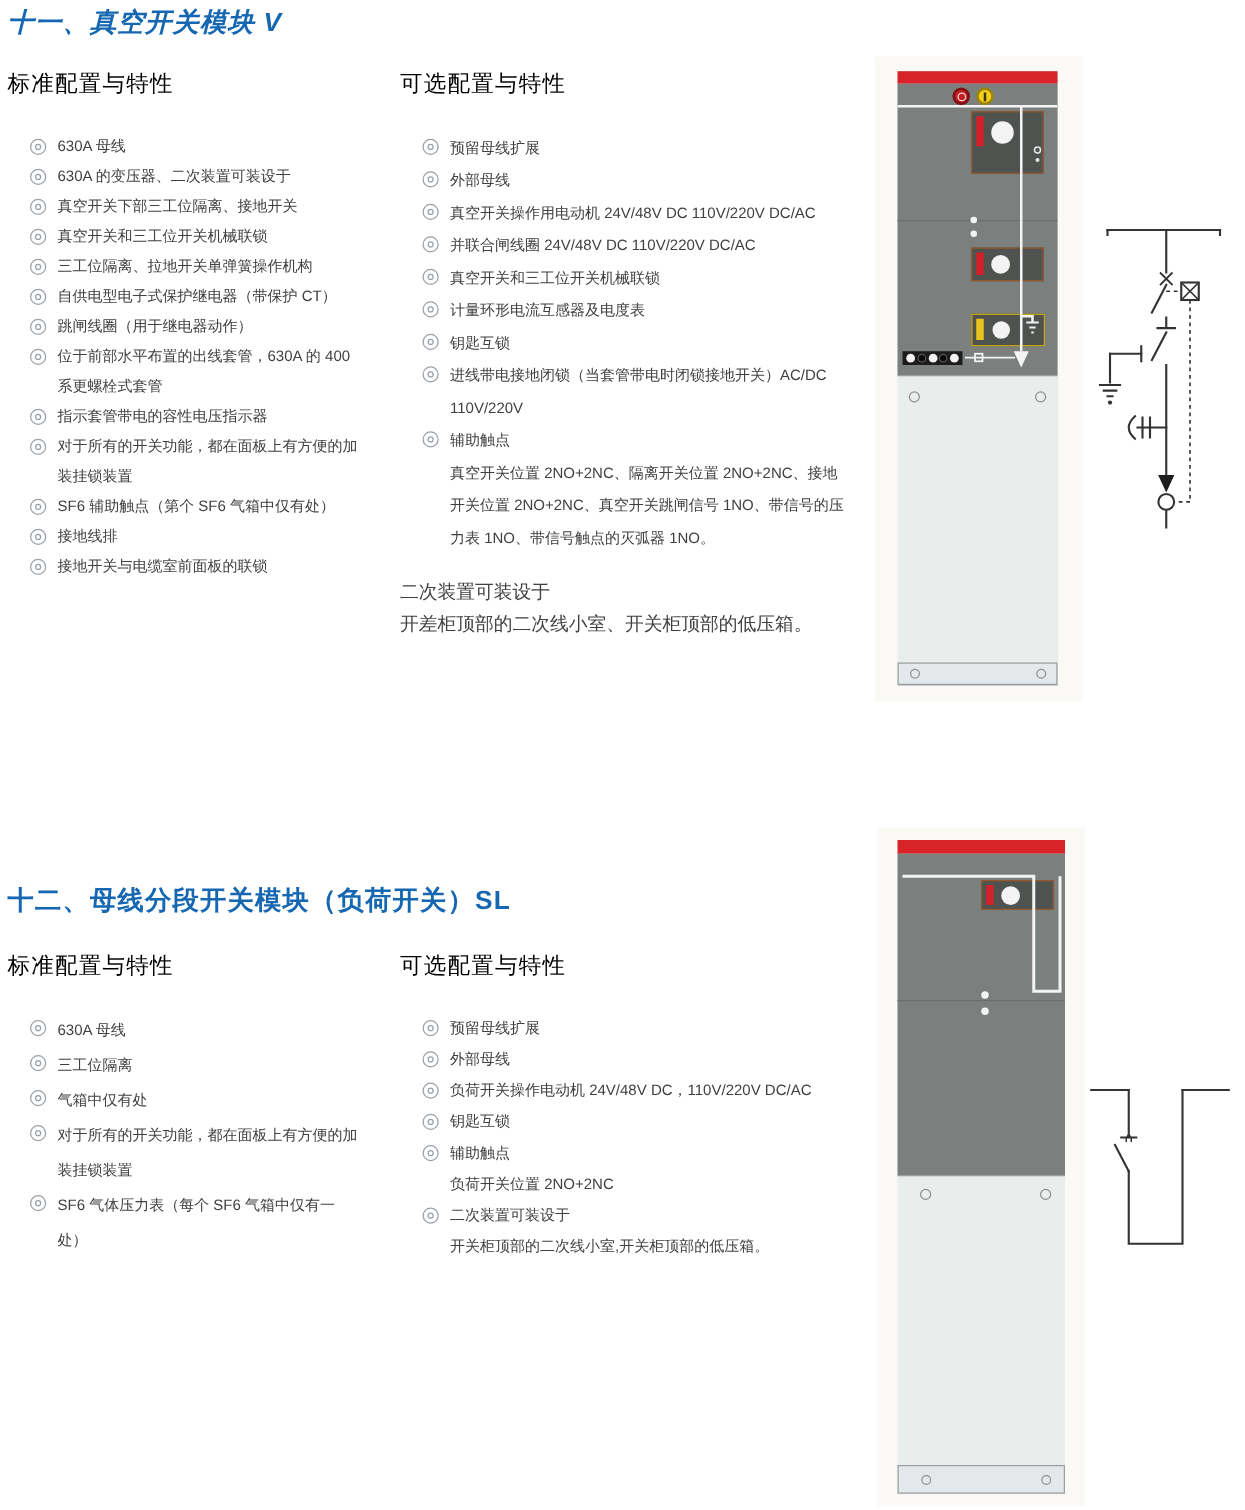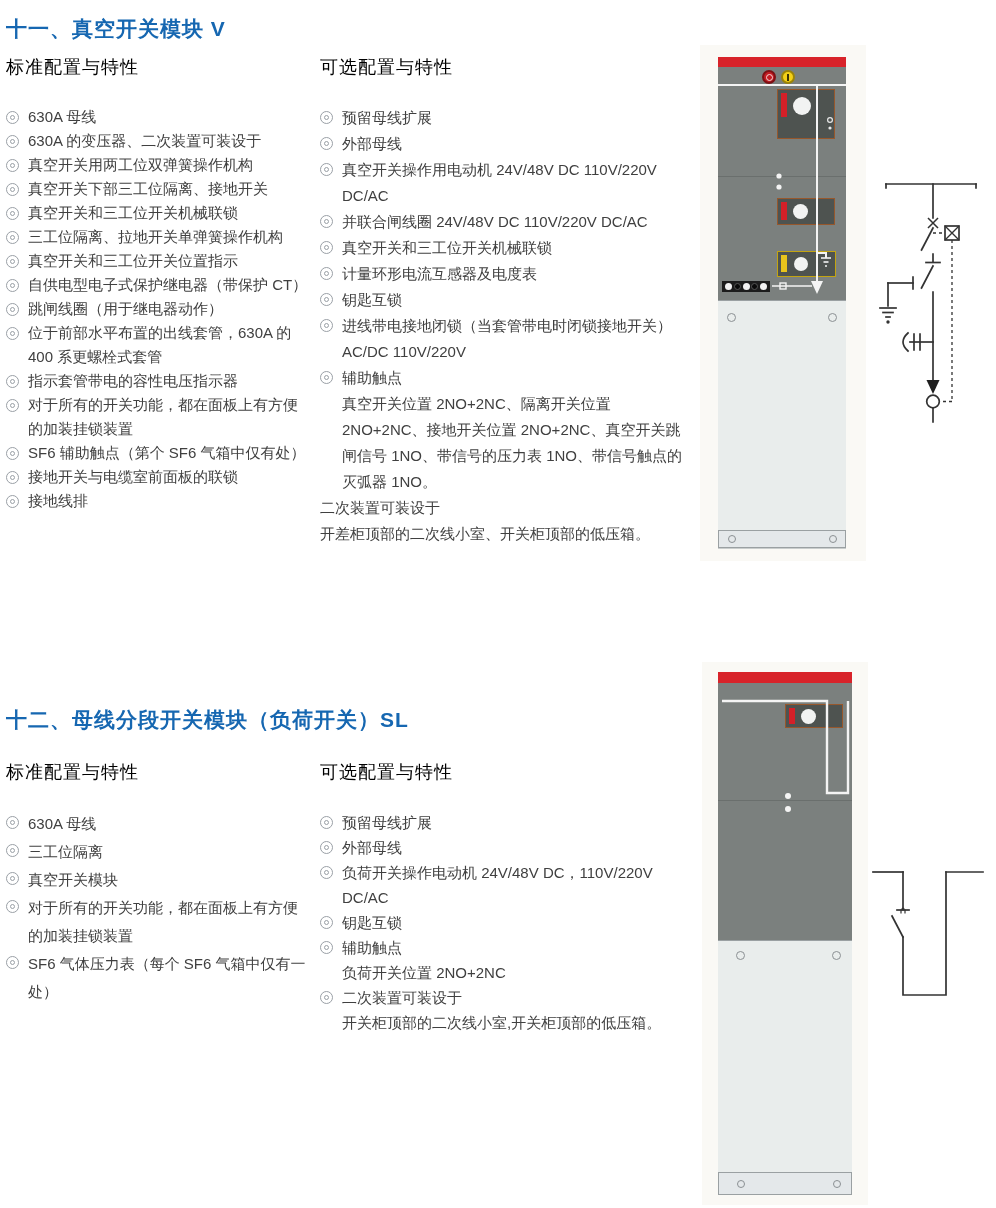--- a/index.html
+++ b/index.html
@@ -1,21 +1,21 @@
 <!DOCTYPE html>
 <html><head>
 <meta charset="utf-8">
 <style>
   html,body{margin:0;padding:0;background:#fff;}
   .page{position:relative;width:996px;height:1208px;background:#ffffff;overflow:hidden;
         font-family:"Liberation Sans","DejaVu Sans",sans-serif;color:#404040;}
   .sec-title{position:absolute;margin:0;font-size:21px;font-weight:bold;color:#1667b1;letter-spacing:1px;}
   .col{position:absolute;}
   .col-head{margin:0 0 26px 0;font-size:18px;font-weight:normal;color:#000000;letter-spacing:1px;}
-  ul.cfg{list-style:none;margin:0;padding:0;font-size:15px;color:#404040;}
+  ul.cfg{list-style:none;margin:18px;padding:0;font-size:12px;color:#404040;}
   ul.cfg li{display:flex;align-items:flex-start;}
   .lh24 li{line-height:24px;}
   .lh25 li{line-height:25px;}
   .lh26 li{line-height:26px;}
   .lh28 li{line-height:28px;}
   .bl{flex:0 0 13px;width:13px;height:13px;position:relative;margin:6px 9px 0 0;}
   .bl::before{content:"";position:absolute;inset:0;border:1.5px solid #9aa0a6;border-radius:50%;}
   .bl::after{content:"";position:absolute;inset:4px;border:1.5px solid #9aa0a6;border-radius:50%;}
   .tx{flex:1 1 auto;}
   .sub{display:block;}
@@ -45,55 +45,47 @@
   .cab-plinth{left:0;width:100%;background:#e4e8ea;border:1px solid #9aa0a2;box-sizing:border-box;}
   .screw{position:absolute;width:9px;height:9px;border:1.5px solid #8b9093;border-radius:50%;box-sizing:border-box;}
   .mimic{position:absolute;left:0;top:0;}
   .diag{position:absolute;}
 </style>
 </head>
 <body>
 
 <div class="page">
 
-  <h1 class="sec-title" style="left:6px;top:15px;">十一、真空开关模块 V</h1>
+  <h1 class="sec-title" style="left:6px;top:4px;font-style:italic;">十一、真空开关模块 V</h1>
 
   <div class="col" style="left:6px;top:55px;width:302px;">
     <h2 class="col-head">标准配置与特性</h2>
     <ul class="cfg lh24">
       <li>
           <span class="bl"></span>
           <span class="tx">630A 母线</span>
         </li>
       <li>
           <span class="bl"></span>
           <span class="tx">630A 的变压器、二次装置可装设于</span>
         </li>
       <li>
           <span class="bl"></span>
-          <span class="tx">真空开关用两工位双弹簧操作机构</span>
-        </li>
-      <li>
-          <span class="bl"></span>
           <span class="tx">真空开关下部三工位隔离、接地开关</span>
         </li>
       <li>
           <span class="bl"></span>
           <span class="tx">真空开关和三工位开关机械联锁</span>
         </li>
       <li>
           <span class="bl"></span>
           <span class="tx">三工位隔离、拉地开关单弹簧操作机构</span>
         </li>
       <li>
           <span class="bl"></span>
-          <span class="tx">真空开关和三工位开关位置指示</span>
-        </li>
-      <li>
-          <span class="bl"></span>
           <span class="tx">自供电型电子式保护继电器（带保护 CT）</span>
         </li>
       <li>
           <span class="bl"></span>
           <span class="tx">跳闸线圈（用于继电器动作）</span>
         </li>
       <li>
           <span class="bl"></span>
           <span class="tx">位于前部水平布置的出线套管，630A 的 400 系更螺栓式套管</span>
         </li>
@@ -104,25 +96,25 @@
       <li>
           <span class="bl"></span>
           <span class="tx">对于所有的开关功能，都在面板上有方便的加装挂锁装置</span>
         </li>
       <li>
           <span class="bl"></span>
           <span class="tx">SF6 辅助触点（第个 SF6 气箱中仅有处）</span>
         </li>
       <li>
           <span class="bl"></span>
+          <span class="tx">接地线排</span>
+        </li>
+      <li>
+          <span class="bl"></span>
           <span class="tx">接地开关与电缆室前面板的联锁</span>
-        </li>
-      <li>
-          <span class="bl"></span>
-          <span class="tx">接地线排</span>
         </li>
     </ul>
   </div>
 
   <div class="col" style="left:320px;top:55px;width:374px;">
     <h2 class="col-head">可选配置与特性</h2>
     <ul class="cfg lh26">
       <li>
           <span class="bl"></span>
           <span class="tx">预留母线扩展</span>
@@ -266,21 +258,21 @@
       <li>
           <span class="bl"></span>
           <span class="tx">630A 母线</span>
         </li>
       <li>
           <span class="bl"></span>
           <span class="tx">三工位隔离</span>
         </li>
       <li>
           <span class="bl"></span>
-          <span class="tx">真空开关模块</span>
+          <span class="tx">气箱中仅有处</span>
         </li>
       <li>
           <span class="bl"></span>
           <span class="tx">对于所有的开关功能，都在面板上有方便的加装挂锁装置</span>
         </li>
       <li>
           <span class="bl"></span>
           <span class="tx">SF6 气体压力表（每个 SF6 气箱中仅有一处）</span>
         </li>
     </ul>

